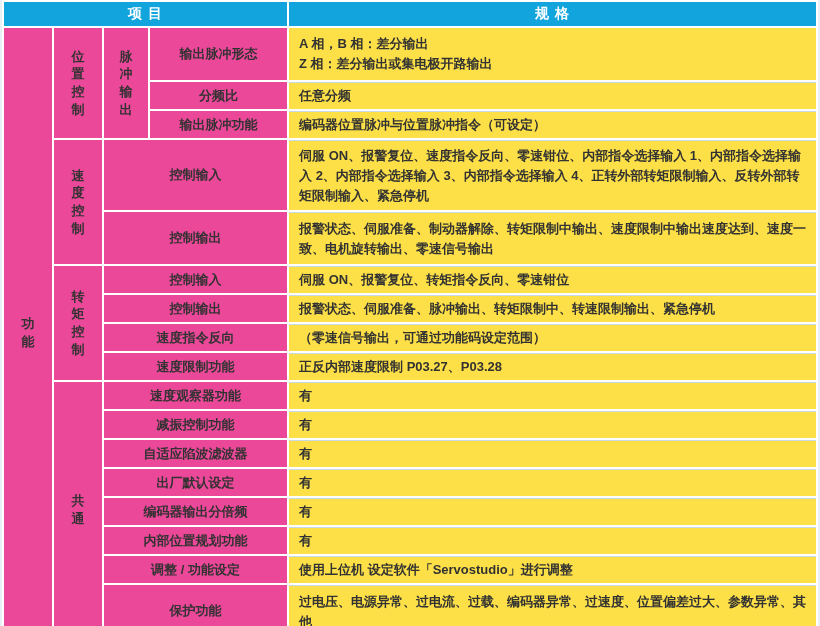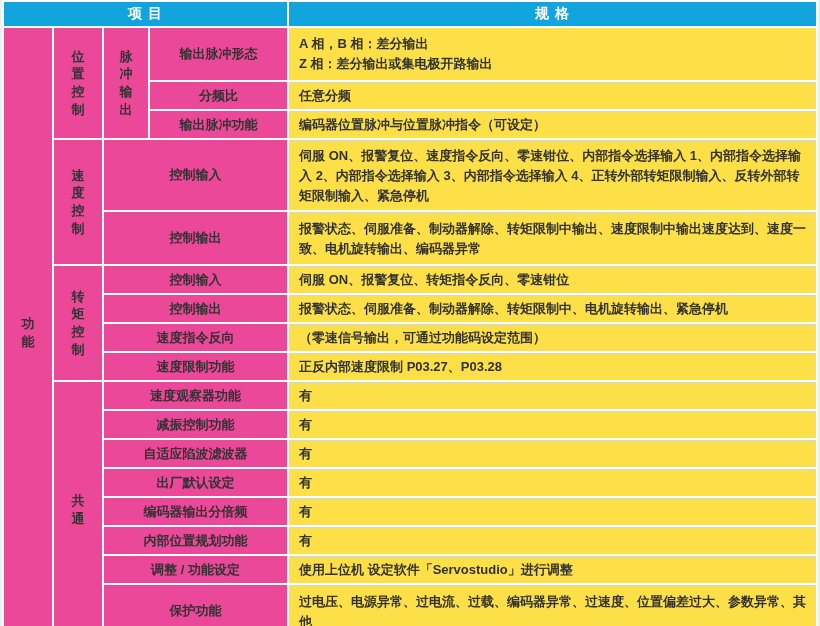--- a/index.html
+++ b/index.html
@@ -116,33 +116,33 @@
 
     <tr class="h-70">
       <td class="label" rowspan="2">
         <span class="vstack">速度控制</span>
       </td>
       <td class="item" colspan="2">控制输入</td>
       <td class="spec">伺服 ON、报警复位、速度指令反向、零速钳位、内部指令选择输入 1、内部指令选择输入 2、内部指令选择输入 3、内部指令选择输入 4、正转外部转矩限制输入、反转外部转矩限制输入、紧急停机</td>
     </tr>
     <tr class="h-52">
       <td class="item" colspan="2">控制输出</td>
-      <td class="spec">报警状态、伺服准备、制动器解除、转矩限制中输出、速度限制中输出速度达到、速度一致、电机旋转输出、编码器异常</td>
+      <td class="spec">报警状态、伺服准备、制动器解除、转矩限制中输出、速度限制中输出速度达到、速度一致、电机旋转输出、零速信号输出</td>
     </tr>
 
     <tr class="h-26">
       <td class="label" rowspan="4">
         <span class="vstack">转矩控制</span>
       </td>
       <td class="item" colspan="2">控制输入</td>
       <td class="spec">伺服 ON、报警复位、转矩指令反向、零速钳位</td>
     </tr>
     <tr class="h-26">
       <td class="item" colspan="2">控制输出</td>
-      <td class="spec">报警状态、伺服准备、制动器解除、转矩限制中、电机旋转输出、紧急停机</td>
+      <td class="spec">报警状态、伺服准备、脉冲输出、转矩限制中、转速限制输出、紧急停机</td>
     </tr>
     <tr class="h-26">
       <td class="item" colspan="2">速度指令反向</td>
       <td class="spec">（零速信号输出，可通过功能码设定范围）</td>
     </tr>
     <tr class="h-26">
       <td class="item" colspan="2">速度限制功能</td>
       <td class="spec">正反内部速度限制 P03.27、P03.28</td>
     </tr>
 

